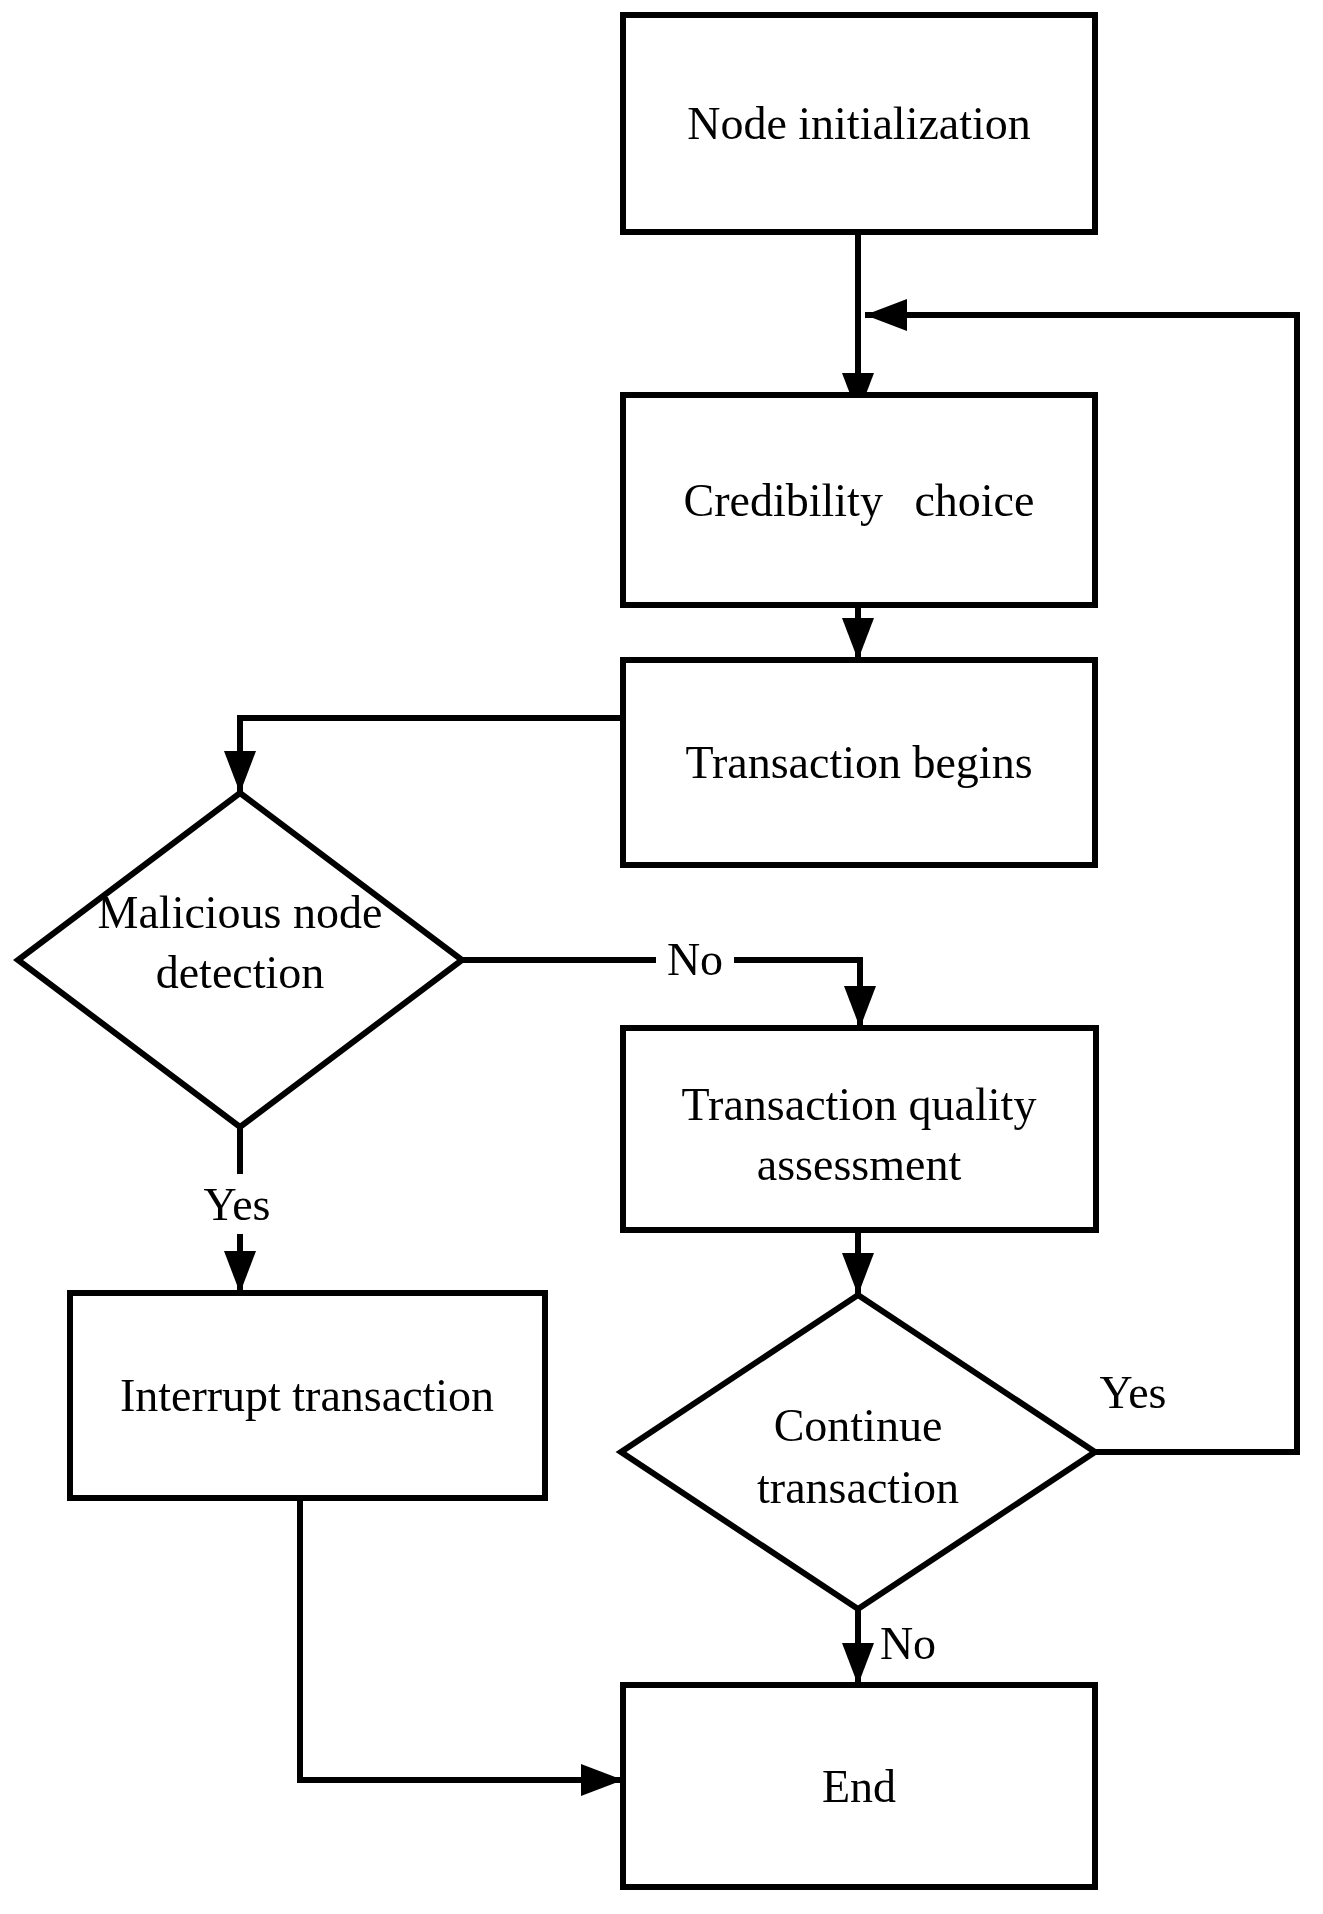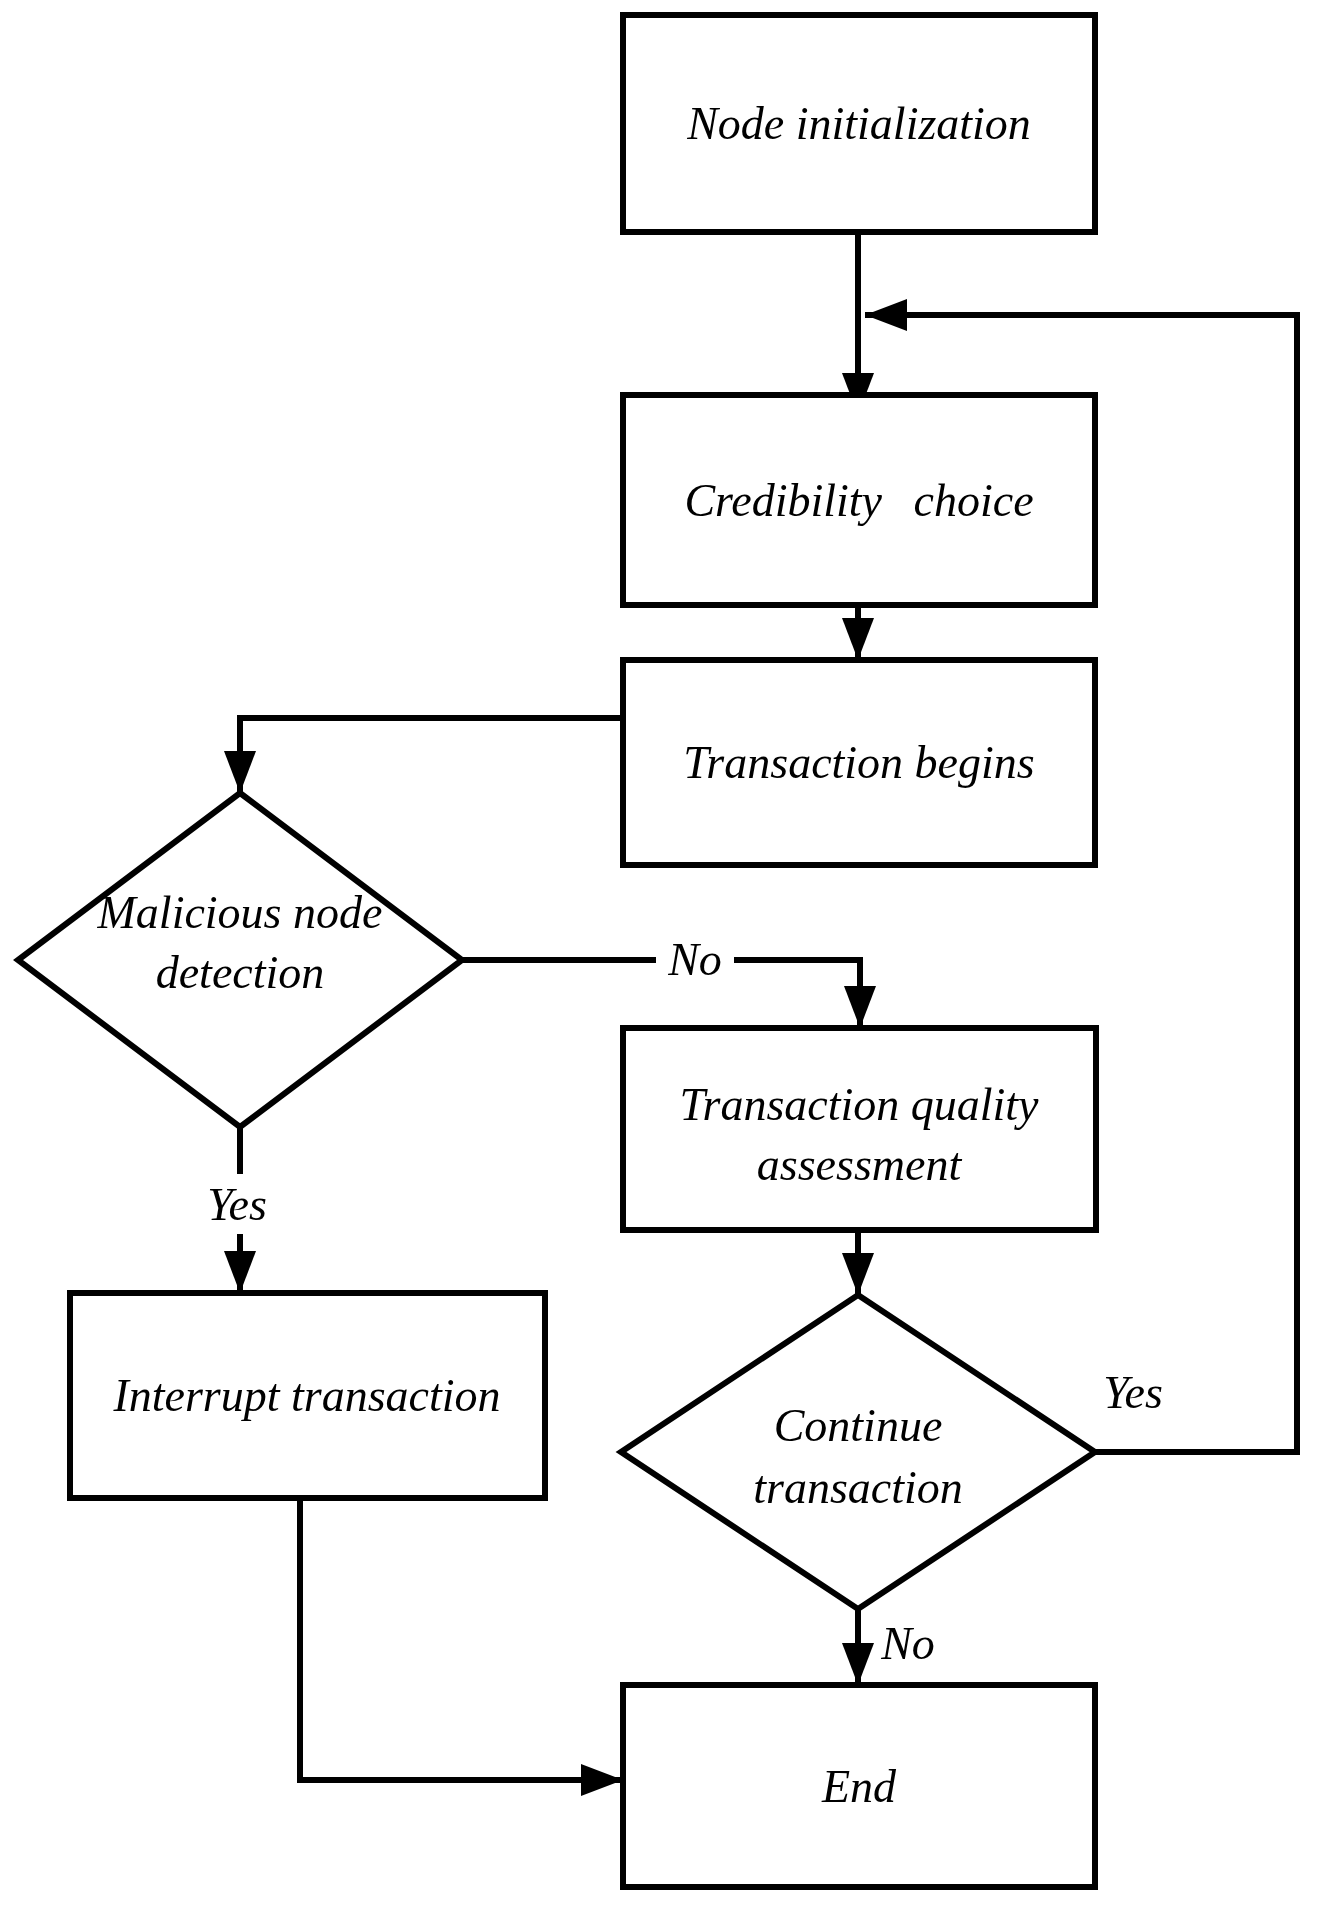--- a/index.html
+++ b/index.html
@@ -6,21 +6,20 @@
     margin: 0;
     padding: 0;
     background: #ffffff;
   }
   .page {
     width: 1323px;
     height: 1914px;
     background: #ffffff;
     position: relative;
     overflow: hidden;
-    font-style: italic;
   }
   svg.flowchart {
     display: block;
     width: 1323px;
     height: 1914px;
     font-family: "Liberation Serif", "DejaVu Serif", serif;
   }
   .shape {
     fill: #ffffff;
     stroke: #000000;

